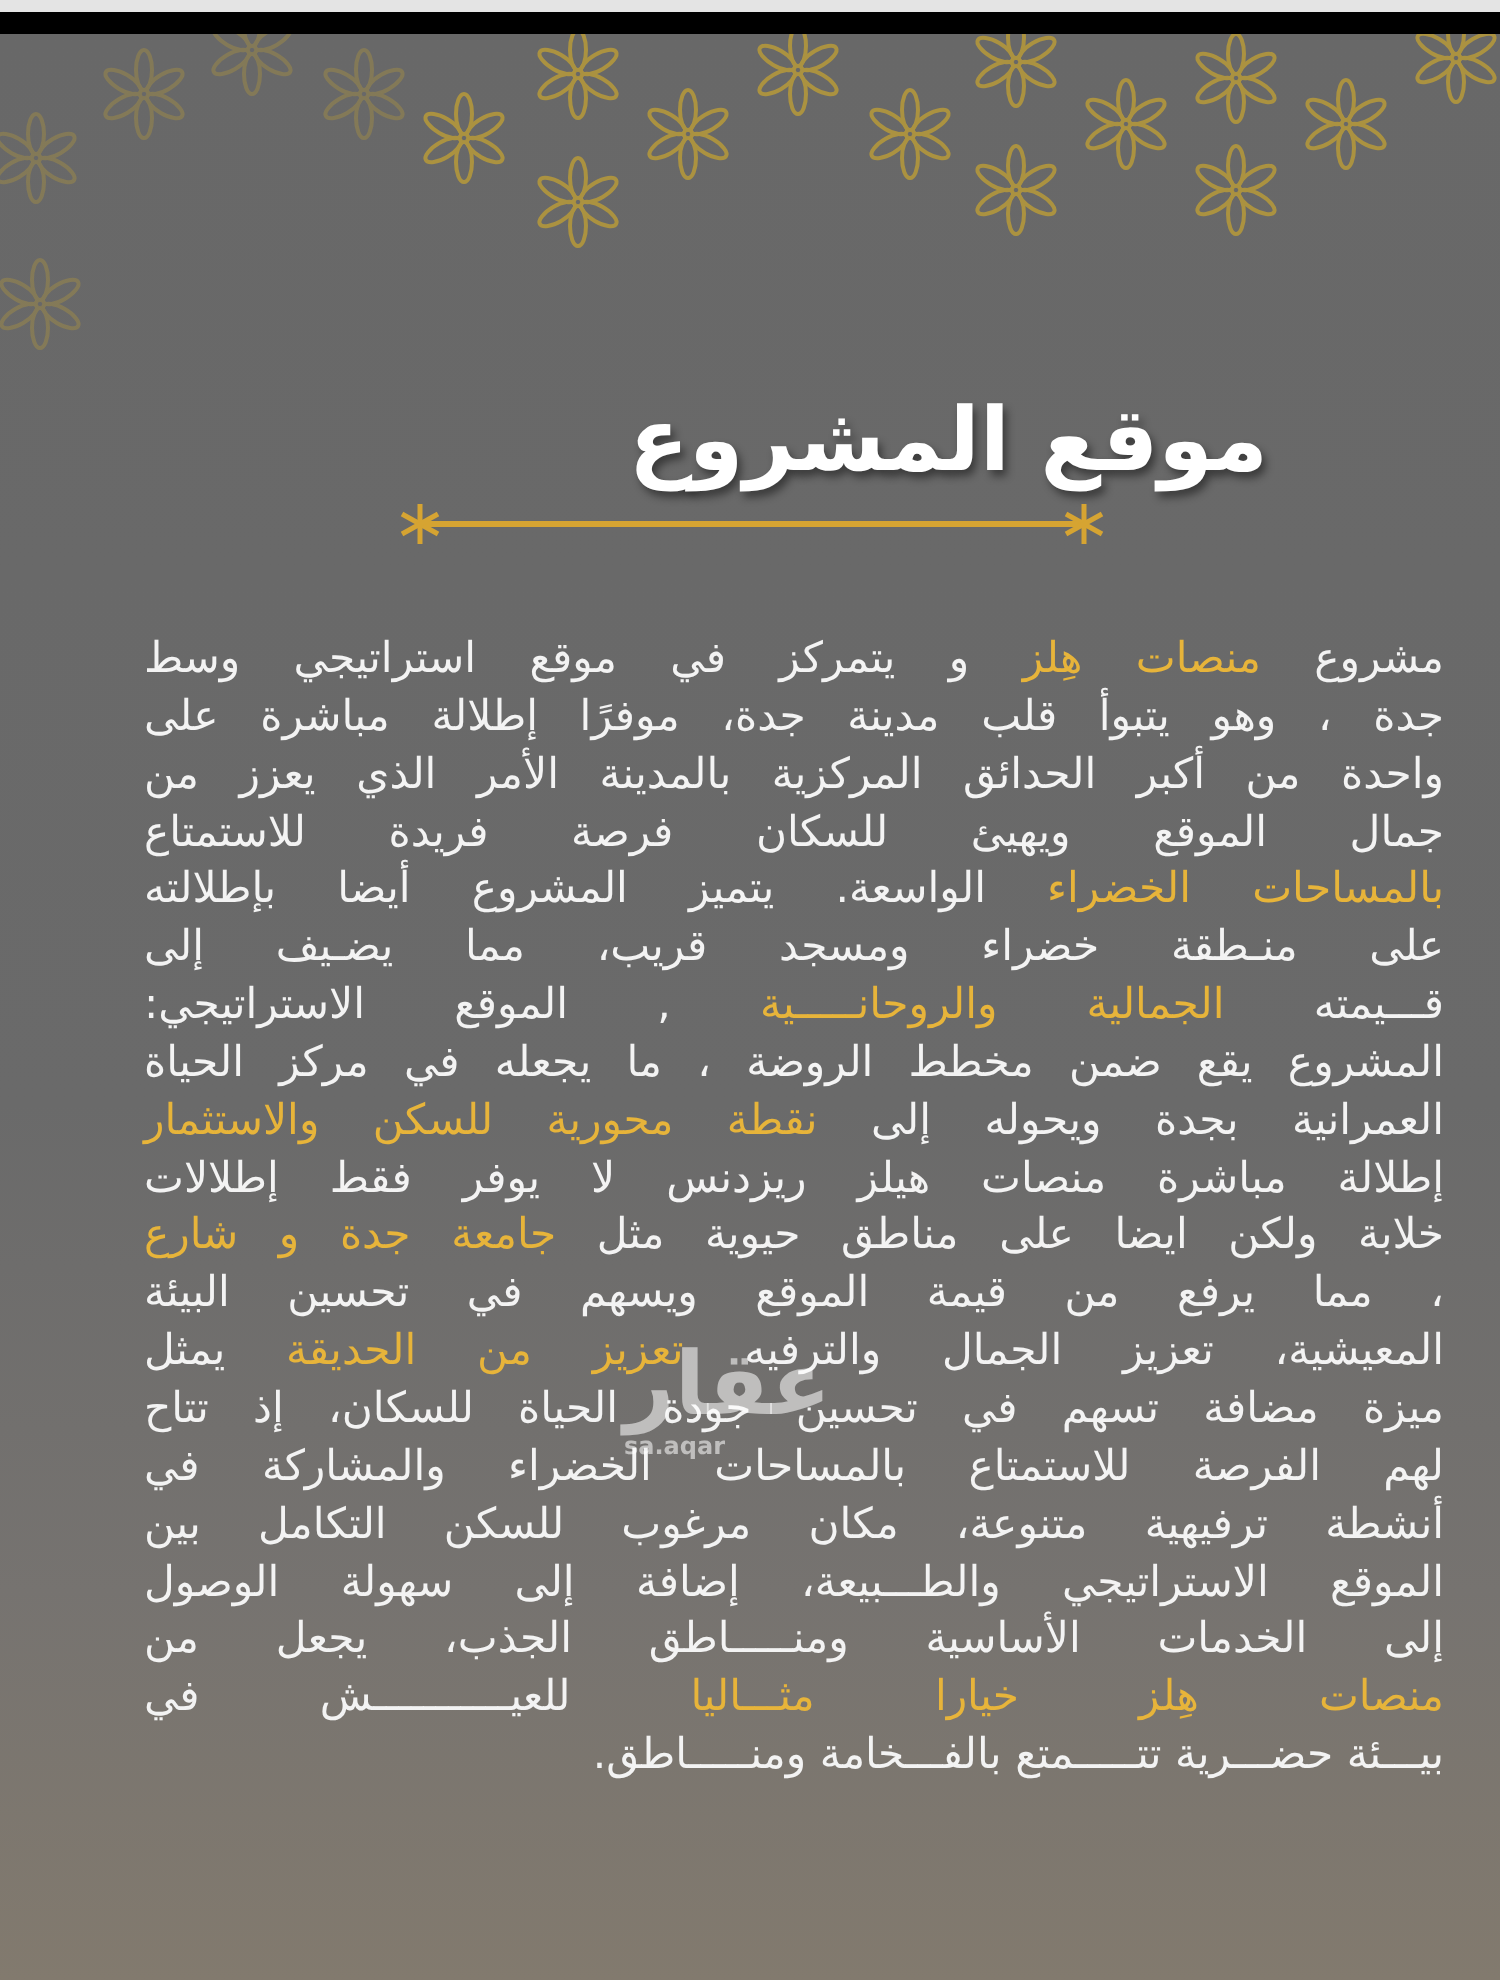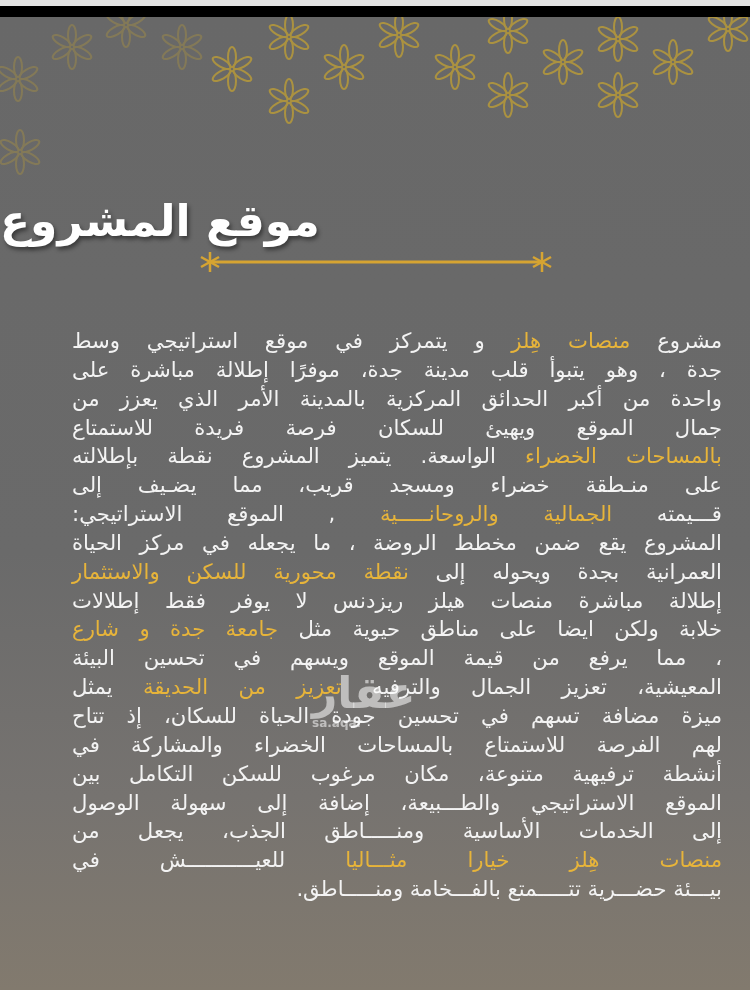--- a/index.html
+++ b/index.html
@@ -9,29 +9,29 @@
     font-family: "DejaVu Sans", sans-serif;
   }
   .topbar-light { position: absolute; left: 0; top: 0; width: 750px; height: 6px; background: #e4e4e4; }
   .topbar-dark { position: absolute; left: 0; top: 6px; width: 750px; height: 11px; background: #000; }
   .poster {
     position: absolute; left: 0; top: 17px; width: 750px; height: 973px;
     background: linear-gradient(180deg, #686868 0%, #6a6a6a 55%, #767370 80%, #827a6e 100%);
     overflow: hidden;
   }
   .title {
-    position: absolute; left: 0; width: 634px; top: 178px; text-align: left;
+    position: absolute; left: 0; width: 634px; top: 178px; text-align: right;
     color: #ffffff; font-size: 44px; font-weight: bold; direction: rtl;
     text-shadow: 2px 3px 4px rgba(0,0,0,0.45);
   }
   .divider { position: absolute; left: 196px; top: 233px; width: 360px; height: 24px; }
   .body-text {
     position: absolute; right: 28px; top: 298px; width: 650px;
     direction: rtl; text-align: justify; text-align-last: right;
-    color: #f3f3f3; font-size: 21.2px; line-height: 28.85px; margin-top: 12px;
+    color: #f3f3f3; font-size: 21.2px; line-height: 28.85px;
   }
   .line { display: block; white-space: nowrap; text-align: justify; text-align-last: justify; }
   .line.last { text-align-last: right; }
   .hl { color: #e7b43a; }
   .watermark {
     position: absolute; left: 312px; top: 652px; width: 130px; height: 80px;
     color: rgba(255,255,255,0.55); text-align: left; pointer-events: none;
   }
   .wm-logo { font-size: 44px; font-weight: bold; line-height: 48px; direction: rtl; }
   .wm-url { font-size: 12px; line-height: 12px; font-weight: bold; }
@@ -93,21 +93,21 @@
         <line x1="-9" y1="-5" x2="9" y2="5"></line>
         <line x1="-9" y1="5" x2="9" y2="-5"></line>
     </g>
   </svg>
 
   <div class="body-text" id="body-text">
       <span class="line"><span>مشروع </span><span class="hl">منصات هِلز</span><span> و يتمركز في موقع استراتيجي  وسط</span></span>
       <span class="line"><span>جدة ، وهو يتبوأ قلب مدينة جدة، موفرًا إطلالة مباشرة على</span></span>
       <span class="line"><span>واحدة من أكبر الحدائق المركزية بالمدينة الأمر الذي يعزز من</span></span>
       <span class="line"><span>جمال الموقع ويهيئ للسكان فرصة فريدة للاستمتاع</span></span>
-      <span class="line"><span class="hl">بالمساحات الخضراء</span><span> الواسعة. يتميز المشروع نقطة بإطلالته</span></span>
+      <span class="line"><span class="hl">بالمساحات الخضراء</span><span> الواسعة. يتميز المشروع أيضا بإطلالته</span></span>
       <span class="line"><span>على منـطقة خضراء ومسجد قريب، مما يضـيف إلى</span></span>
       <span class="line"><span>قـــيمته </span><span class="hl">الجمالية والروحانـــــية</span><span> , الموقع الاستراتيجي:</span></span>
       <span class="line"><span>المشروع يقع ضمن مخطط الروضة ، ما يجعله في مركز الحياة</span></span>
       <span class="line"><span>العمرانية بجدة ويحوله إلى </span><span class="hl">نقطة محورية للسكن والاستثمار</span></span>
       <span class="line"><span>إطلالة مباشرة منصات هيلز ريزدنس لا يوفر فقط إطلالات</span></span>
       <span class="line"><span>خلابة  ولكن ايضا على مناطق حيوية مثل </span><span class="hl">جامعة جدة و شارع</span></span>
       <span class="line"><span>، مما يرفع من قيمة الموقع ويسهم في تحسين البيئة</span></span>
       <span class="line"><span>المعيشية، تعزيز الجمال والترفيه </span><span class="hl">تعزيز من الحديقة</span><span> يمثل</span></span>
       <span class="line"><span>ميزة مضافة تسهم في تحسين جودة الحياة للسكان، إذ تتاح</span></span>
       <span class="line"><span>لهم الفرصة للاستمتاع بالمساحات الخضراء والمشاركة في</span></span>

